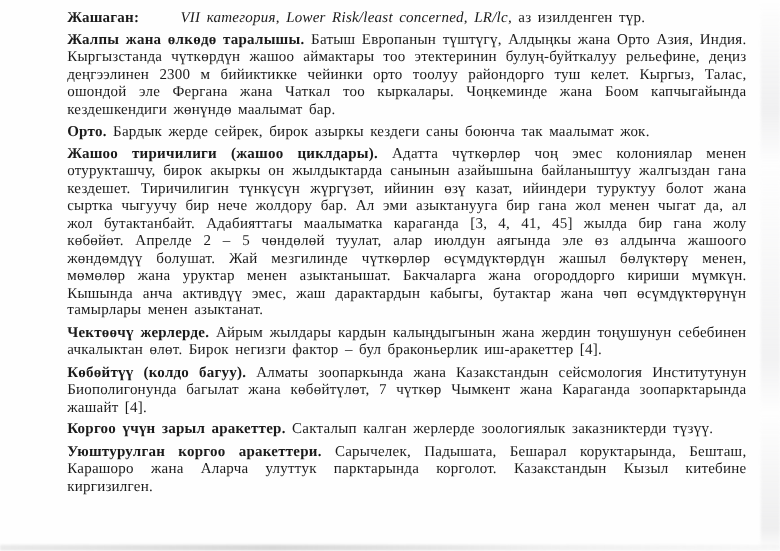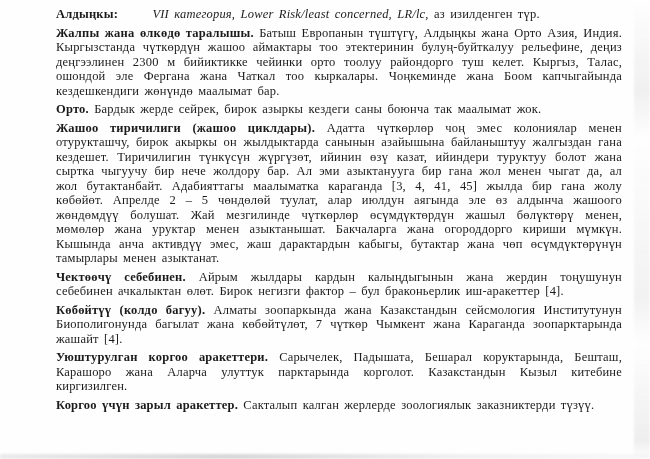--- a/index.html
+++ b/index.html
@@ -72,24 +72,24 @@
         rgba(210,210,212,0.35) 96%,
         rgba(225,225,225,0) 100%);
     filter: blur(1px);
   }
 </style>
 </head>
 <body>
 
 <div class="page">
   <div class="content">
-      <p class="para"><span class="seg-bold">Алдыңкы:</span> <span class="seg-italic">VII категория, Lower Risk/least concerned, LR/lc,</span> <span class="seg-regular">аз изилденген түр.</span></p>
+      <p class="para"><span class="seg-bold">Жашаган:</span> <span class="seg-italic">VII категория, Lower Risk/least concerned, LR/lc,</span> <span class="seg-regular">аз изилденген түр.</span></p>
       <p class="para"><span class="seg-bold">Жалпы жана өлкөдө таралышы.</span> <span class="seg-regular">Батыш Европанын түштүгү, Алдыңкы жана Орто Азия, Индия. Кыргызстанда чүткөрдүн жашоо аймактары тоо этектеринин булуң-буйткалуу рельефине, деңиз деңгээлинен 2300 м бийиктикке чейинки орто тоолуу райондорго туш келет. Кыргыз, Талас, ошондой эле Фергана жана Чаткал тоо кыркалары. Чоңкеминде жана Боом капчыгайында кездешкендиги жөнүндө маалымат бар.</span></p>
       <p class="para"><span class="seg-bold">Орто.</span> <span class="seg-regular">Бардык жерде сейрек, бирок азыркы кездеги саны боюнча так маалымат жок.</span></p>
       <p class="para"><span class="seg-bold">Жашоо тиричилиги (жашоо циклдары).</span> <span class="seg-regular">Адатта чүткөрлөр чоң эмес колониялар менен отурукташчу, бирок акыркы он жылдыктарда санынын азайышына байланыштуу жалгыздан гана кездешет. Тиричилигин түнкүсүн жүргүзөт, ийинин өзү казат, ийиндери туруктуу болот жана сыртка чыгуучу бир нече жолдору бар. Ал эми азыктанууга бир гана жол менен чыгат да, ал жол бутактанбайт. Адабияттагы маалыматка караганда [3, 4, 41, 45] жылда бир гана жолу көбөйөт. Апрелде 2 – 5 чөндөлөй туулат, алар июлдун аягында эле өз алдынча жашоого жөндөмдүү болушат. Жай мезгилинде чүткөрлөр өсүмдүктөрдүн жашыл бөлүктөрү менен, мөмөлөр жана уруктар менен азыктанышат. Бакчаларга жана огороддорго кириши мүмкүн. Кышында анча активдүү эмес, жаш дарактардын кабыгы, бутактар жана чөп өсүмдүктөрүнүн тамырлары менен азыктанат.</span></p>
-      <p class="para"><span class="seg-bold">Чектөөчү себебинен.</span> <span class="seg-regular">Айрым жылдары кардын калыңдыгынын жана жердин тоңушунун себебинен ачкалыктан өлөт. Бирок негизги фактор – бул браконьерлик иш-аракеттер [4].</span></p>
+      <p class="para"><span class="seg-bold">Чектөөчү жерлерде.</span> <span class="seg-regular">Айрым жылдары кардын калыңдыгынын жана жердин тоңушунун себебинен ачкалыктан өлөт. Бирок негизги фактор – бул браконьерлик иш-аракеттер [4].</span></p>
       <p class="para"><span class="seg-bold">Көбөйтүү (колдо багуу).</span> <span class="seg-regular">Алматы зоопаркында жана Казакстандын сейсмология Институтунун Биополигонунда багылат жана көбөйтүлөт, 7 чүткөр Чымкент жана Караганда зоопарктарында жашайт [4].</span></p>
+      <p class="para"><span class="seg-bold">Коргоо үчүн зарыл аракеттер.</span> <span class="seg-regular">Сакталып калган жерлерде зоологиялык заказниктерди түзүү.</span></p>
       <p class="para"><span class="seg-bold">Уюштурулган коргоо аракеттери.</span> <span class="seg-regular">Сарычелек, Падышата, Бешарал коруктарында, Бешташ, Карашоро жана Аларча улуттук парктарында корголот. Казакстандын Кызыл китебине киргизилген.</span></p>
-      <p class="para"><span class="seg-bold">Коргоо үчүн зарыл аракеттер.</span> <span class="seg-regular">Сакталып калган жерлерде зоологиялык заказниктерди түзүү.</span></p>
     </div>
   <div class="artifact-right"></div>
   <div class="artifact-bottom"></div>
 </div>
 
 </body></html>

